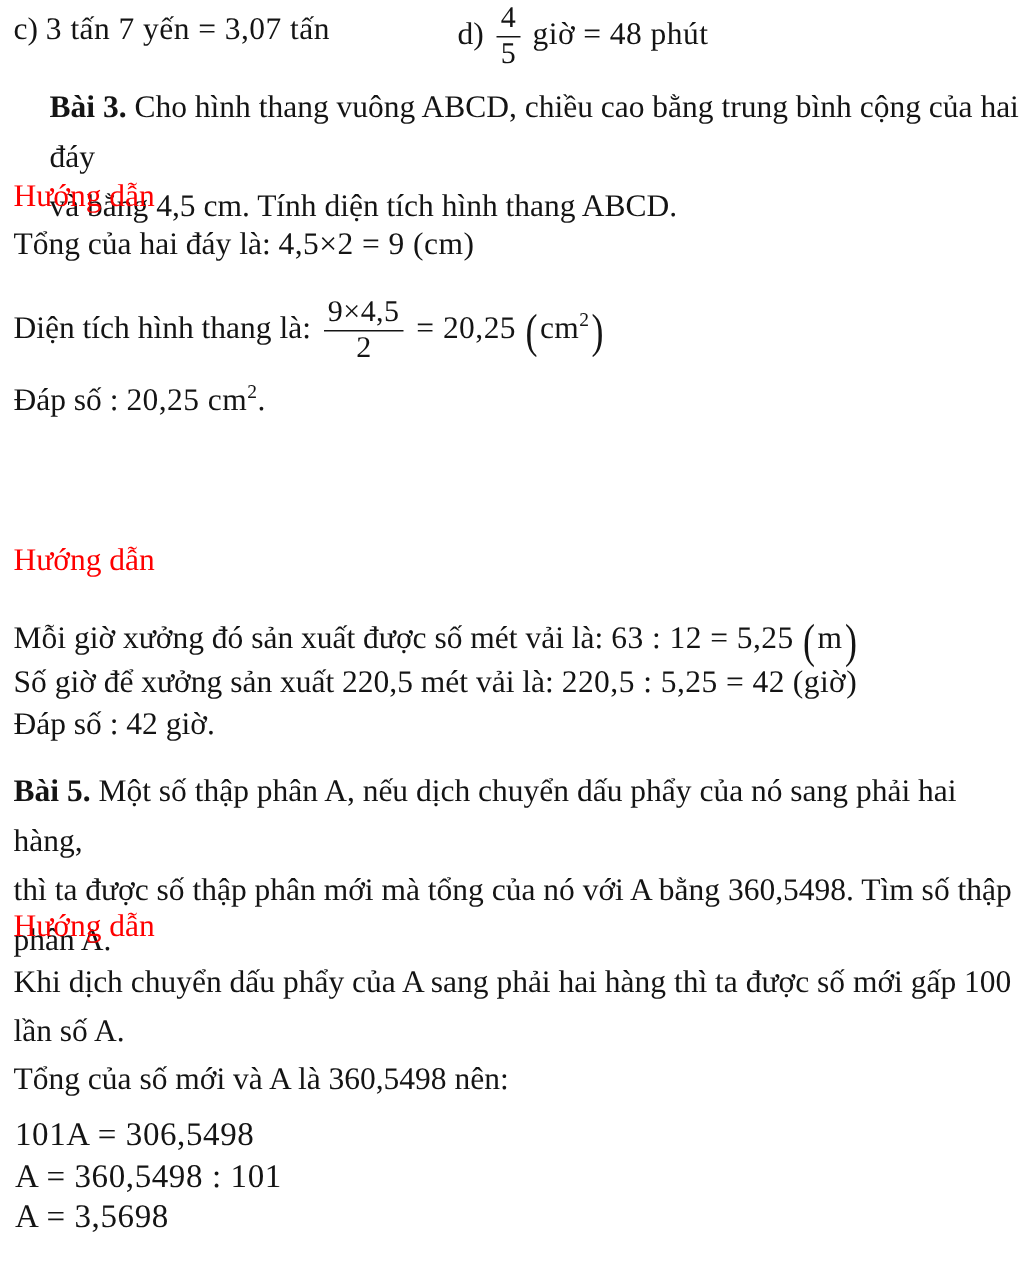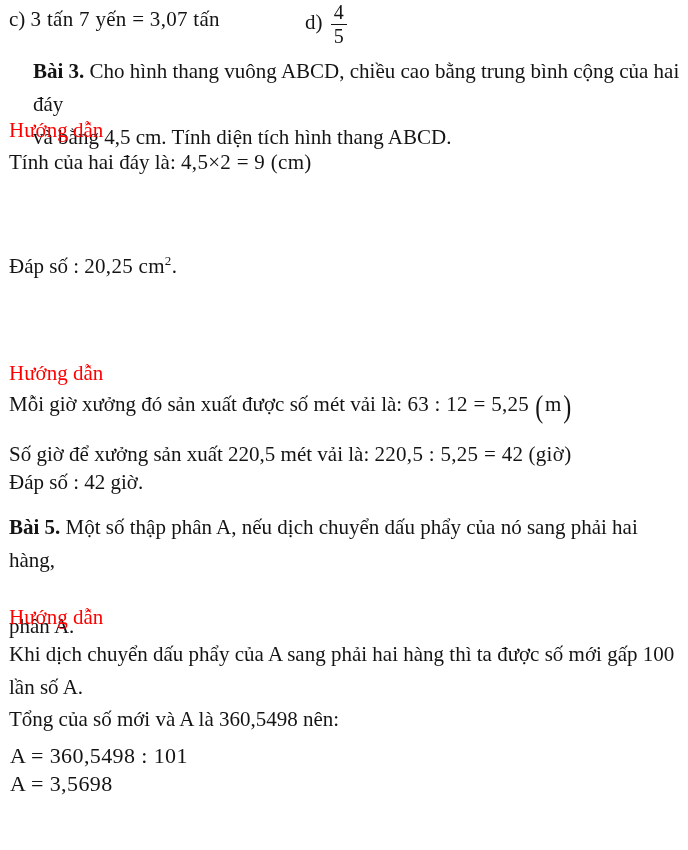--- a/index.html
+++ b/index.html
@@ -81,72 +81,80 @@
 
 <div class="page">
 
   <div class="line" style="top:3px;">
     <span>c)</span>
     <span class="math">3 tấn 7 yến = 3,07 tấn</span>
   </div>
   <div class="line" style="top:2px;left:305px;">
     <span>d)</span>
     <span class="frac"><span class="num">4</span><span class="den">5</span></span>
+    <span class="math">giờ = 48 phút</span>
   </div>
 
   <div class="para" style="top:55px;margin-left:24px;">
     <span class="plabel">Bài 3.</span>
     <span>Cho hình thang vuông ABCD, chiều cao bằng trung bình cộng của hai đáy</span><br>
     <span>và bằng 4,5 cm. Tính diện tích hình thang ABCD.</span>
   </div>
 
   <div class="guide" style="top:118px;">Hướng dẫn</div>
 
   <div class="line" style="top:146px;">
-    <span>Tính của hai đáy là:</span>
+    <span>Tổng của hai đáy là:</span>
     <span class="math">4,5×2 = 9 (cm)</span>
   </div>
 
+  <div class="line" style="top:192px;height:52px;line-height:52px;">
+    <span>Diện tích hình thang là:</span>
+    <span class="frac"><span class="num math">9×4,5</span><span class="den">2</span></span>
+    <span class="math">= 20,25</span>
+    <span class="bp">(</span><span class="math"><span>cm</span><sup>2</sup></span><span class="bp">)</span>
+  </div>
 
   <div class="line" style="top:250px;">
     <span>Đáp số :</span>
     <span class="math"><span>20,25 cm</span><sup>2</sup></span><span>.</span>
   </div>
 
 
   <div class="guide" style="top:361px;">Hướng dẫn</div>
 
-  <div class="line" style="top:388px;">
+  <div class="line" style="top:409px;">
     <span>Mỗi giờ xưởng đó sản xuất được số mét vải là:</span>
     <span class="math">63 : 12 = 5,25</span>
     <span class="bp">(</span><span class="math">m</span><span class="bp">)</span>
   </div>
 
   <div class="line" style="top:438px;">
     <span>Số giờ để xưởng sản xuất 220,5 mét vải là:</span>
     <span class="math">220,5 : 5,25 = 42</span>
     <span class="math">(giờ)</span>
   </div>
 
   <div class="line" style="top:466px;">Đáp số : 42 giờ.</div>
 
   <div class="para" style="top:511px;">
     <span class="plabel">Bài 5.</span>
     <span>Một số thập phân A, nếu dịch chuyển dấu phẩy của nó sang phải hai hàng,</span><br>
-    <br>
+    <span>thì ta được số thập phân mới mà tổng của nó với A bằng 360,5498. Tìm số thập</span><br>
     <span>phân A.</span>
   </div>
 
   <div class="guide" style="top:605px;">Hướng dẫn</div>
 
   <div class="para" style="top:638px;">
     <span>Khi dịch chuyển dấu phẩy của A sang phải hai hàng thì ta được số mới gấp 100</span><br>
     <span>lần số A.</span>
   </div>
 
   <div class="line" style="top:703px;">Tổng của số mới và A là 360,5498 nên:</div>
 
   <div class="eqs" style="top:742px;">
+    <div>101A = 306,5498</div>
     <div>A = 360,5498 : 101</div>
     <div>A = 3,5698</div>
   </div>
 
 </div>
 
 </body></html>

